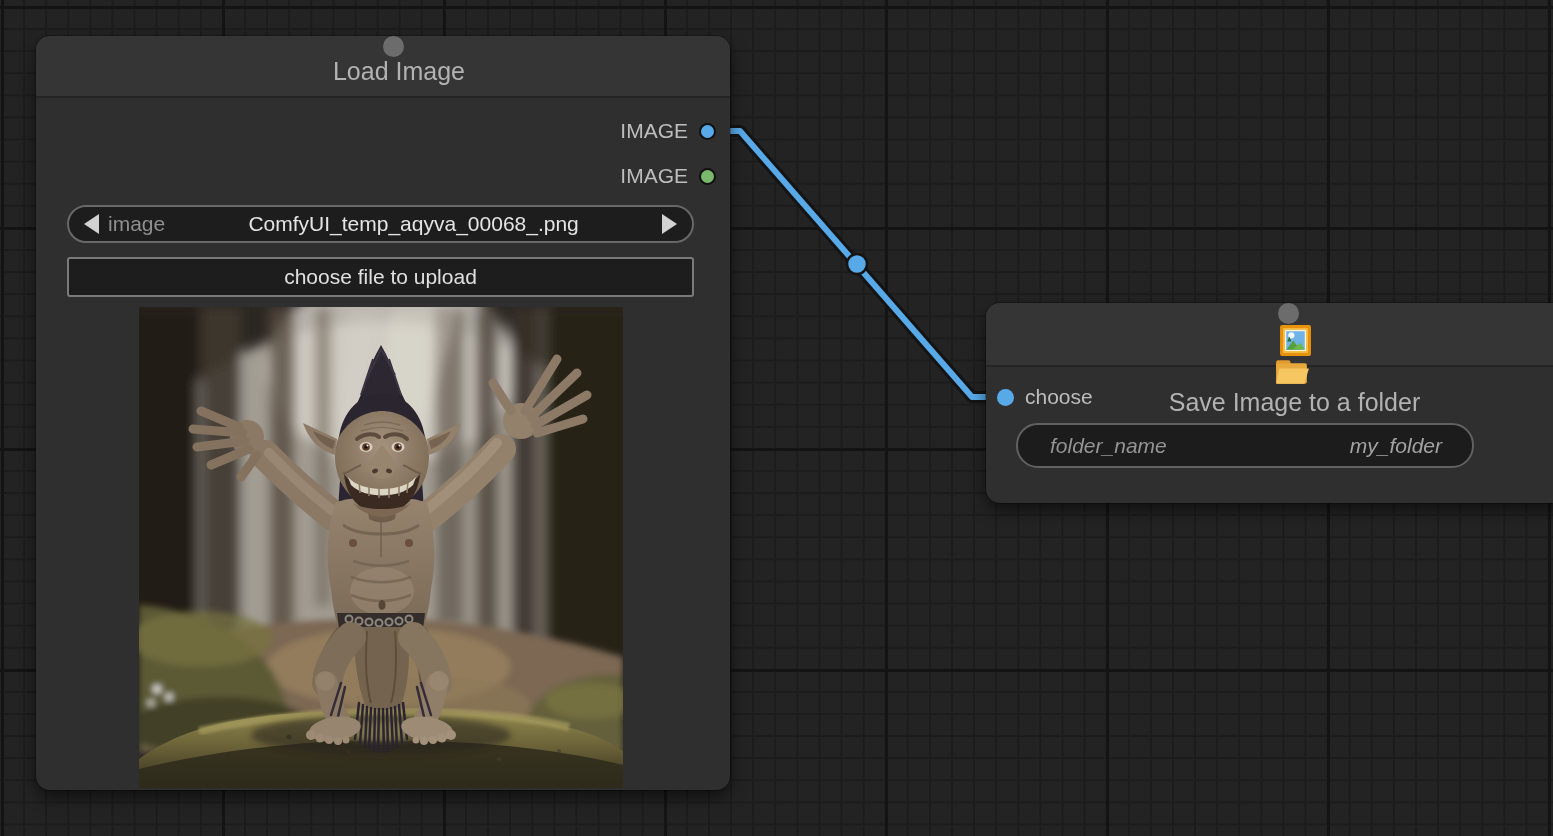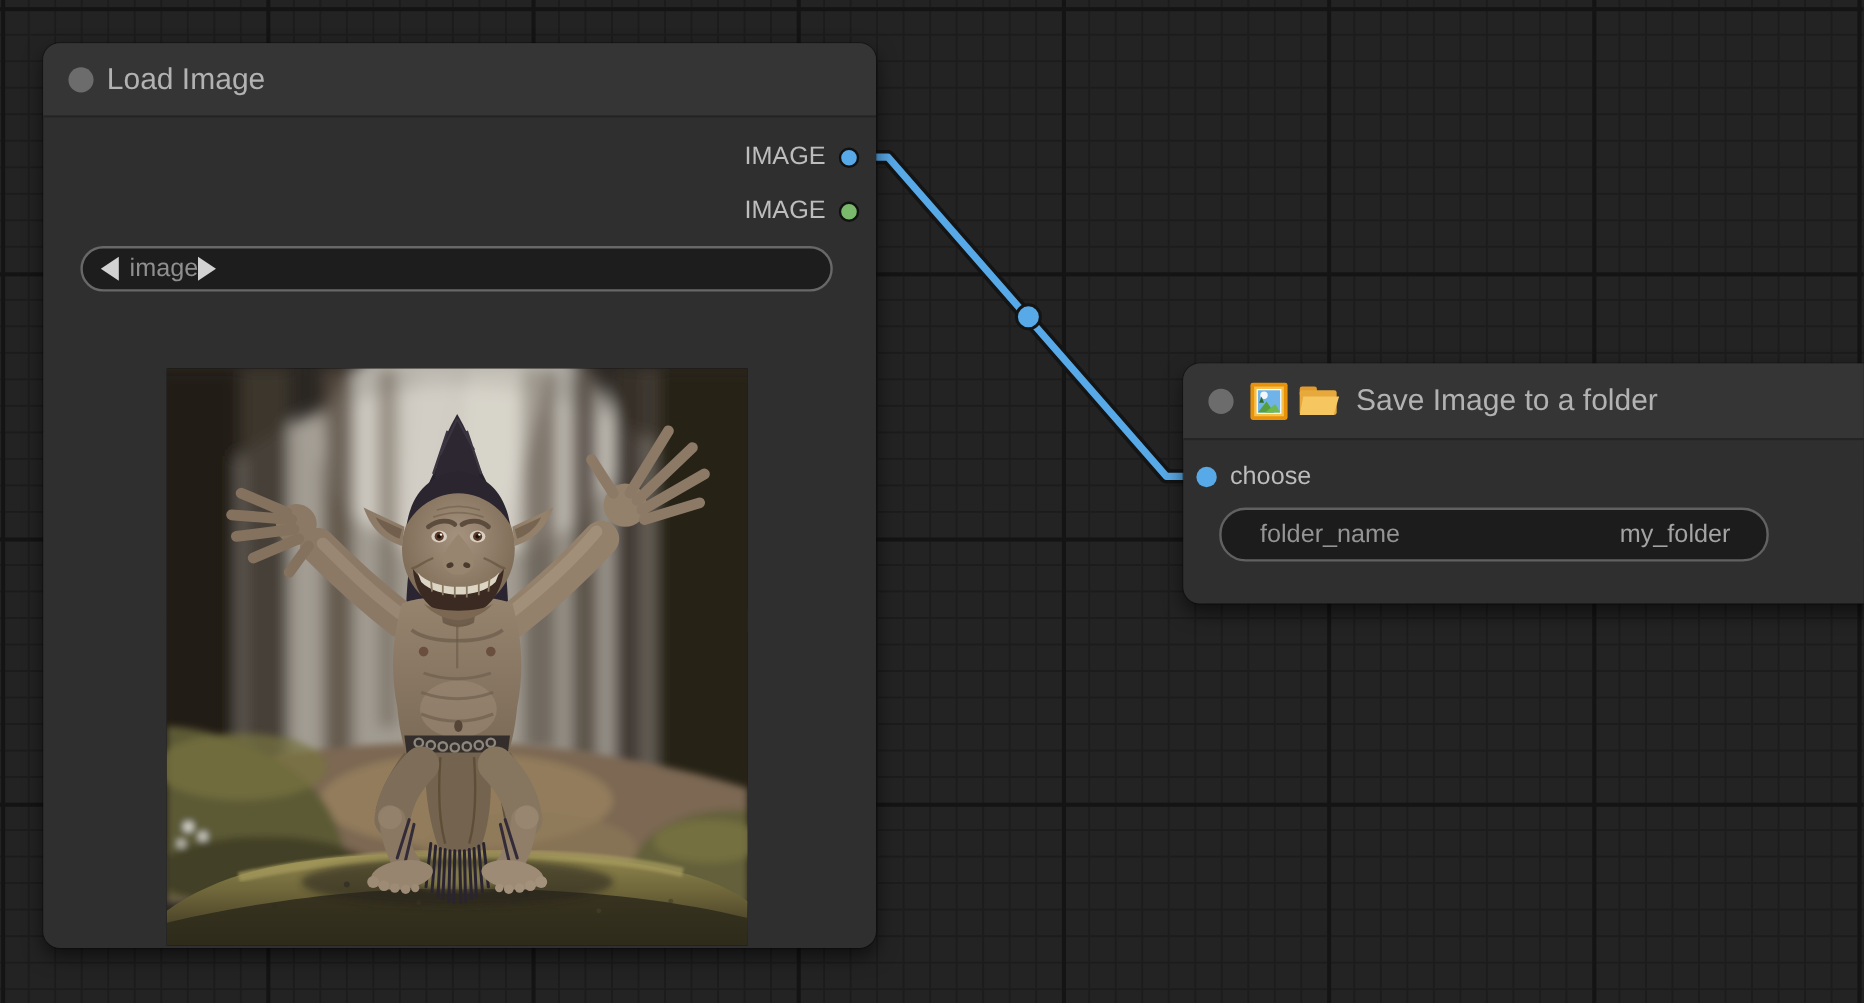--- a/index.html
+++ b/index.html
@@ -23,21 +23,21 @@
   .links-layer{position:absolute;left:0;top:0;width:1553px;height:836px;}
   
   .node{
     position:absolute;background:#2f2f2f;border-radius:14px;
     box-shadow:0 7px 16px rgba(0,0,0,.55), 0 0 0 1px rgba(0,0,0,.25);
   }
   .node-header{
     position:absolute;left:0;top:0;right:0;
     background:#353535;border-radius:14px 14px 0 0;
     border-bottom:2px solid #242424;
-    display:flex;align-items:center;box-sizing:border-box;
+    display:flex;align-items:center;box-sizing:border-box;flex-direction:column;
   }
   #load-node .node-header{height:62px;padding-left:21px;}
   #save-node .node-header{height:64px;padding-left:21px;}
   .collapse-dot{width:21px;height:21px;border-radius:50%;background:#6c6c6c;flex:0 0 auto;}
   .node-title{color:#b2b2b2;font-size:25px;margin-left:11px;white-space:nowrap;}
   
   .slot{position:absolute;display:flex;align-items:center;gap:11px;height:28px;}
   .slot-label{color:#bdbdbd;font-size:21px;white-space:nowrap;}
   .dot{width:17px;height:17px;border-radius:50%;box-sizing:border-box;flex:0 0 auto;}
   .dot.ring{border:2.5px solid #111;}
@@ -98,23 +98,25 @@
       <span class="dot ring dot-blue"></span>
     </div>
     <div class="slot" style="top:126px;right:14px;">
       <span class="slot-label">IMAGE</span>
       <span class="dot ring dot-green"></span>
     </div>
 
     <div class="combo" style="left:31px;top:169px;width:627px;">
       <span class="tri tri-left"></span>
       <span class="combo-label">image</span>
+      <span class="combo-value">ComfyUI_temp_aqyva_00068_.png</span>
       <span class="tri tri-right"></span>
     </div>
 
+    <button class="upload-btn" style="left:31px;top:221px;width:627px;">choose file to upload</button>
 
     <div class="preview" style="left:103px;top:271px;width:484px;height:481px;">
       <svg width="484" height="481" viewBox="0 0 484 481">
         <defs>
           <filter id="b6" x="-20%" y="-20%" width="140%" height="140%">
               <feGaussianBlur stdDeviation="6"></feGaussianBlur>
             </filter>
           <filter id="b3" x="-20%" y="-20%" width="140%" height="140%">
               <feGaussianBlur stdDeviation="3"></feGaussianBlur>
             </filter>
@@ -313,19 +315,19 @@
         <path d="M5,11 L34,11 L29.5,26 L2,26 Z" fill="#f6c760"></path>
       </svg>
       <span class="node-title">Save Image to a folder</span>
     </div>
 
     <div class="slot" style="top:80px;left:11px;">
       <span class="dot dot-blue"></span>
       <span class="slot-label">choose</span>
     </div>
 
-    <div class="pill-widget" style="left:30px;top:120px;width:458px;">
+    <div class="pill-widget" style="left:30px;top:120px;width:458px;font-style:italic;">
       <span class="pill-label">folder_name</span>
       <span class="pill-value">my_folder</span>
     </div>
   </div>
 
 </div>
 
 </body></html>

